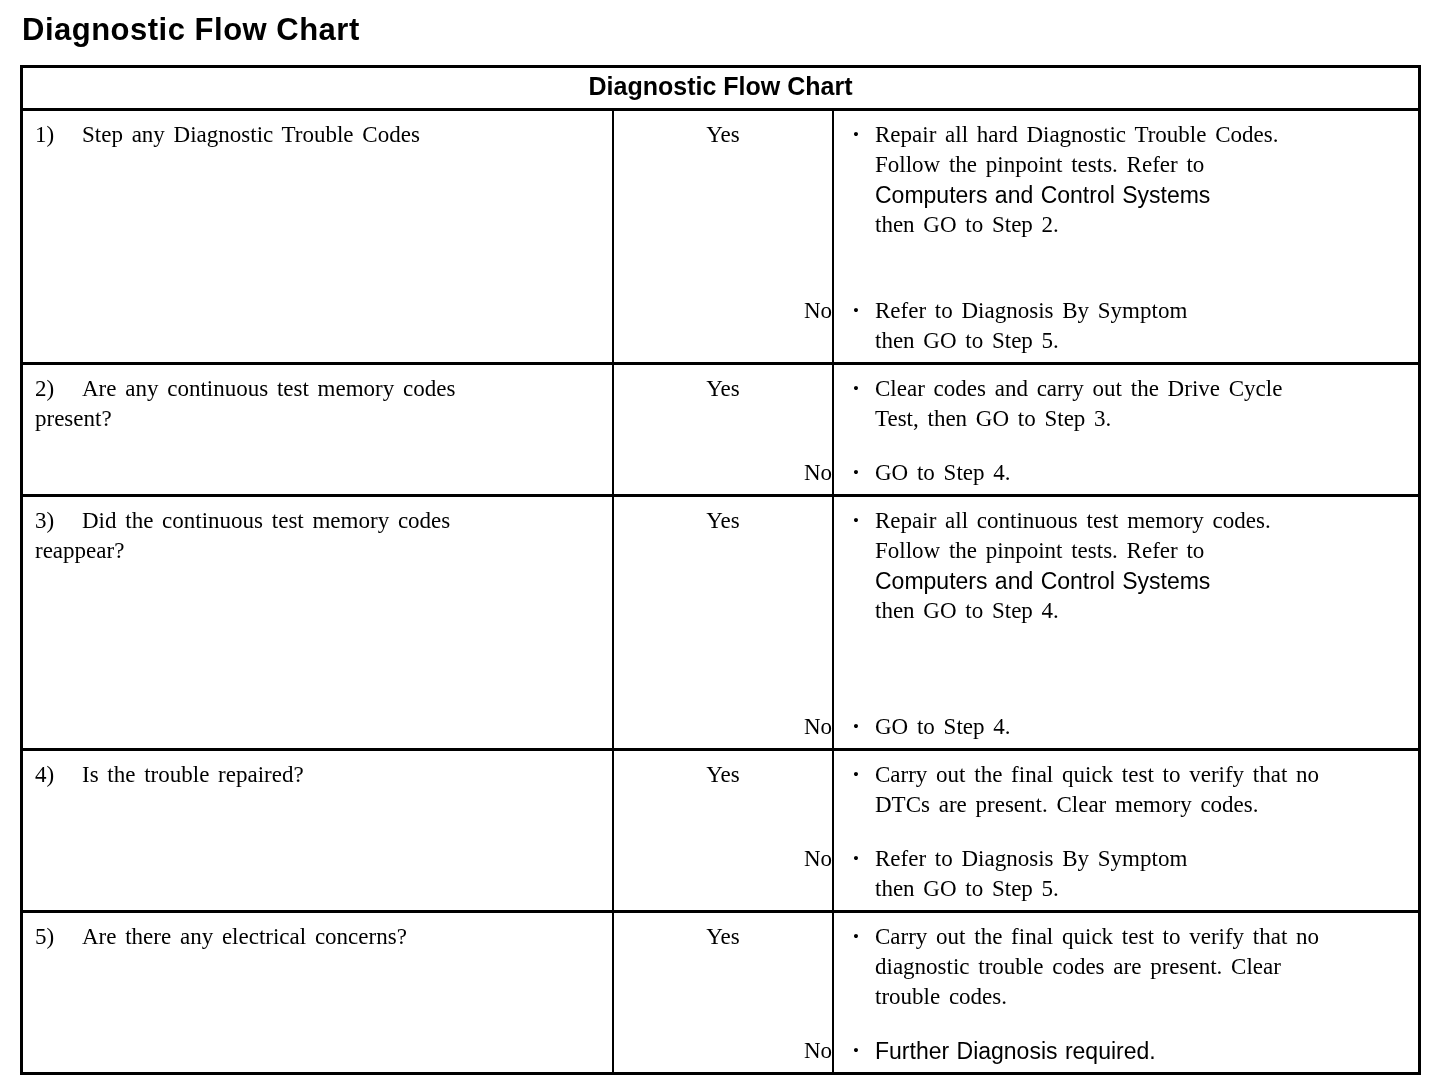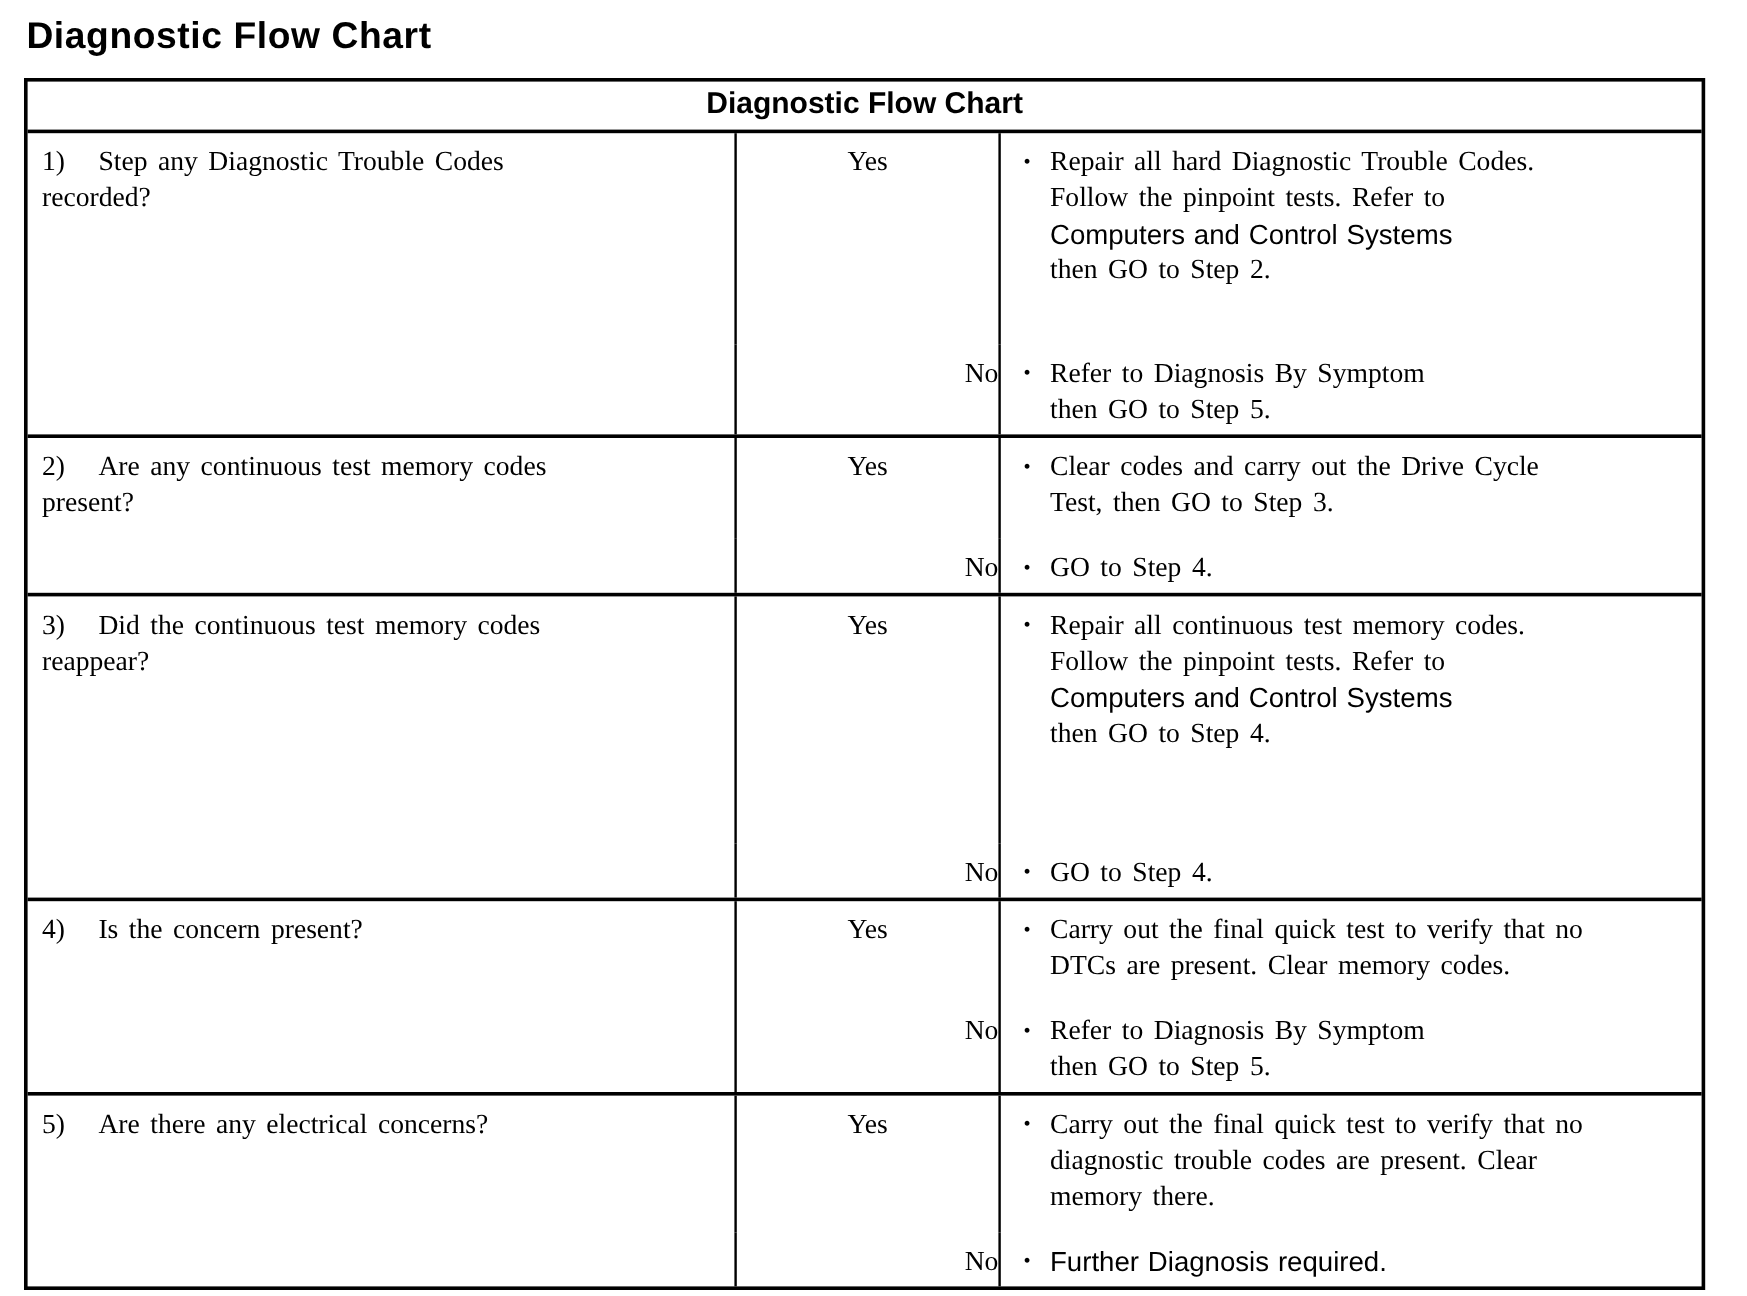--- a/index.html
+++ b/index.html
@@ -88,21 +88,20 @@
 <div class="flow-table">
 
   <div class="thead">Diagnostic Flow Chart</div>
 
   <div class="trow row-0">
     <div class="q-cell">
       <div class="q-first">
         <span class="q-num">1)</span>
         <span>Step any Diagnostic Trouble Codes</span>
       </div>
-      <div>recorded?</div>
     </div>
     <div class="label-cell yes-label-cell">Yes</div>
     <div class="act-cell yes-act">
       <div class="bullet-item">
         <span class="bullet">•</span>
         <div class="lines">
           <div class="line">Repair all hard Diagnostic Trouble Codes.</div>
           <div class="line">Follow the pinpoint tests. Refer to</div>
           <div class="line sans">Computers and Control Systems</div>
           <div class="line">then GO to Step 2.</div>
@@ -178,21 +177,21 @@
           <div class="line">GO to Step 4.</div>
         </div>
       </div>
     </div>
   </div>
 
   <div class="trow row-3">
     <div class="q-cell">
       <div class="q-first">
         <span class="q-num">4)</span>
-        <span>Is the concern present?</span>
+        <span>Is the trouble repaired?</span>
       </div>
     </div>
     <div class="label-cell yes-label-cell">Yes</div>
     <div class="act-cell yes-act">
       <div class="bullet-item">
         <span class="bullet">•</span>
         <div class="lines">
           <div class="line">Carry out the final quick test to verify that no</div>
           <div class="line">DTCs are present. Clear memory codes.</div>
         </div>
@@ -217,21 +216,21 @@
         <span>Are there any electrical concerns?</span>
       </div>
     </div>
     <div class="label-cell yes-label-cell">Yes</div>
     <div class="act-cell yes-act">
       <div class="bullet-item">
         <span class="bullet">•</span>
         <div class="lines">
           <div class="line">Carry out the final quick test to verify that no</div>
           <div class="line">diagnostic trouble codes are present. Clear</div>
-          <div class="line">memory there.</div>
+          <div class="line">trouble codes.</div>
         </div>
       </div>
     </div>
     <div class="label-cell no-label-cell">No</div>
     <div class="act-cell no-act">
       <div class="bullet-item">
         <span class="bullet">•</span>
         <div class="lines">
           <div class="line sans">Further Diagnosis required.</div>
         </div>

